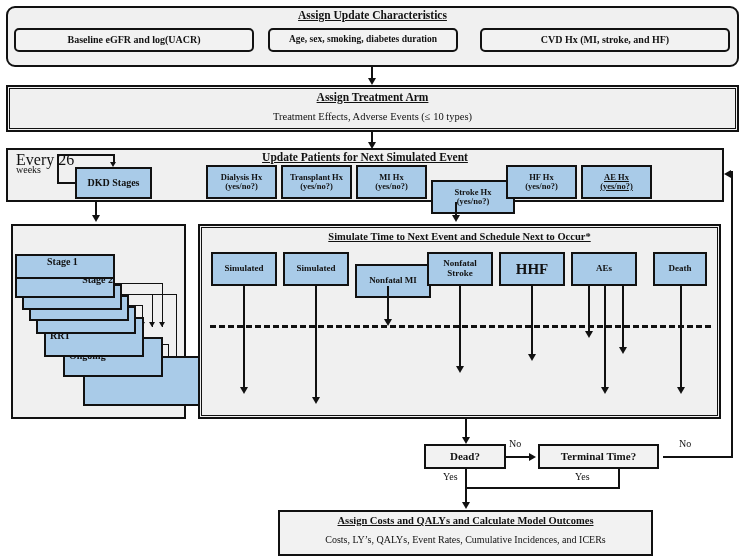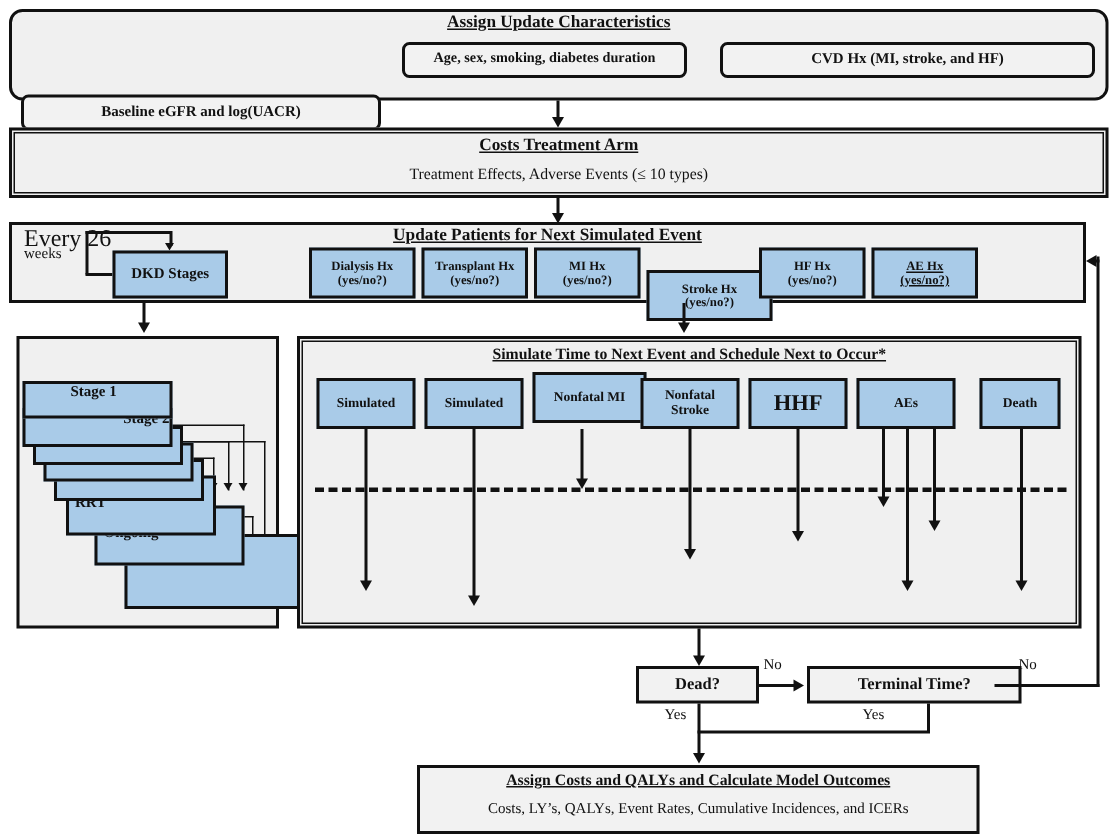--- a/index.html
+++ b/index.html
@@ -104,36 +104,36 @@
   }
 </style>
 </head>
 <body>
 
 <div id="stage">
 
   <div class="panel round" style="left:6px;top:6px;width:733px;height:61px;"></div>
   <div class="hdr" style="left:6px;top:9px;width:733px;font-size:11.5px;">Assign Update Characteristics</div>
 
-  <div class="wbox round" style="left:14px;top:28px;width:240px;height:24px;font-size:10px;margin-top:35px;">
+  <div class="wbox round" style="left:14px;top:28px;width:240px;height:24px;font-size:10px;">
     <span>Baseline eGFR and  log(UACR)</span>
   </div>
   <div class="wbox round" style="left:268px;top:28px;width:190px;height:24px;font-size:9.5px;">
     <span>Age, sex, smoking, diabetes duration</span>
   </div>
   <div class="wbox round" style="left:480px;top:28px;width:250px;height:24px;font-size:10px;">
     <span>CVD Hx (MI, stroke, and HF)</span>
   </div>
 
   <div class="vline" style="left:371px;top:67px;height:13px;"></div>
   <div class="arrowdown" style="left:368px;top:78px;"></div>
 
   <div class="panel" style="left:6px;top:85px;width:733px;height:47px;"></div>
   <div class="panel" style="left:9px;top:88px;width:727px;height:41px;border-width:1px;"></div>
-  <div class="hdr" style="left:6px;top:91px;width:733px;font-size:11.5px;">Costs Treatment Arm</div>
+  <div class="hdr" style="left:6px;top:91px;width:733px;font-size:11.5px;">Assign Treatment Arm</div>
   <div class="sub" style="left:6px;top:111px;width:733px;font-size:10.5px;">Treatment Effects, Adverse Events (≤ 10 types)</div>
 
   <div class="vline" style="left:371px;top:132px;height:12px;"></div>
   <div class="arrowdown" style="left:368px;top:142px;"></div>
 
   <div class="panel" style="left:6px;top:148px;width:718px;height:54px;"></div>
   <div class="hdr" style="left:6px;top:151px;width:718px;font-size:11.5px;">Update Patients for Next Simulated Event</div>
 
   <div class="lbl" style="left:16px;top:151px;font-size:16px;">Every 26</div>
   <div class="lbl" style="left:16px;top:164px;font-size:10px;">weeks</div>
@@ -247,21 +247,21 @@
   <div class="panel" style="left:198px;top:224px;width:523px;height:195px;"></div>
   <div class="panel" style="left:201px;top:227px;width:517px;height:189px;border-width:1px;"></div>
   <div class="hdr" style="left:198px;top:231px;width:523px;font-size:10.5px;">Simulate Time to Next Event and Schedule Next to Occur*</div>
 
   <div class="bbox" style="left:211px;top:252px;width:66px;height:34px;font-size:9px;">
     <span>Simulated</span>
   </div>
   <div class="bbox" style="left:283px;top:252px;width:66px;height:34px;font-size:9px;">
     <span>Simulated</span>
   </div>
-  <div class="bbox" style="left:355px;top:248px;width:76px;height:34px;font-size:9px;">
+  <div class="bbox" style="left:355px;top:264px;width:76px;height:34px;font-size:9px;">
     <span>Nonfatal MI</span>
   </div>
   <div class="bbox" style="left:427px;top:252px;width:66px;height:34px;font-size:9px;justify-content:center;">
     <div>
       <div>Nonfatal</div>
       <div>Stroke</div>
     </div>
   </div>
   <div class="bbox" style="left:499px;top:252px;width:66px;height:34px;font-size:15px;">
     <span>HHF</span>
@@ -306,21 +306,21 @@
   <div class="arrowdown" style="left:462px;top:437px;"></div>
 
   <div class="wbox" style="left:424px;top:444px;width:82px;height:25px;font-size:11px;">
     <span>Dead?</span>
   </div>
 
   <div class="hline" style="left:506px;top:456px;width:25px;"></div>
   <div class="arrowright" style="left:529px;top:453px;"></div>
   <div class="lbl" style="left:509px;top:438px;">No</div>
 
-  <div class="wbox" style="left:538px;top:444px;width:143px;height:25px;font-size:11px;">
+  <div class="wbox" style="left:538px;top:444px;width:121px;height:25px;font-size:11px;">
     <span>Terminal Time?</span>
   </div>
 
   <div class="lbl" style="left:679px;top:438px;">No</div>
   <div class="hline" style="left:663px;top:456px;width:70px;"></div>
   <div class="vline" style="left:731px;top:171px;height:287px;"></div>
   <div class="hline" style="left:728px;top:173px;width:5px;"></div>
 
   <div class="lbl" style="left:443px;top:471px;">Yes</div>
   <div class="vline" style="left:465px;top:469px;height:36px;"></div>

